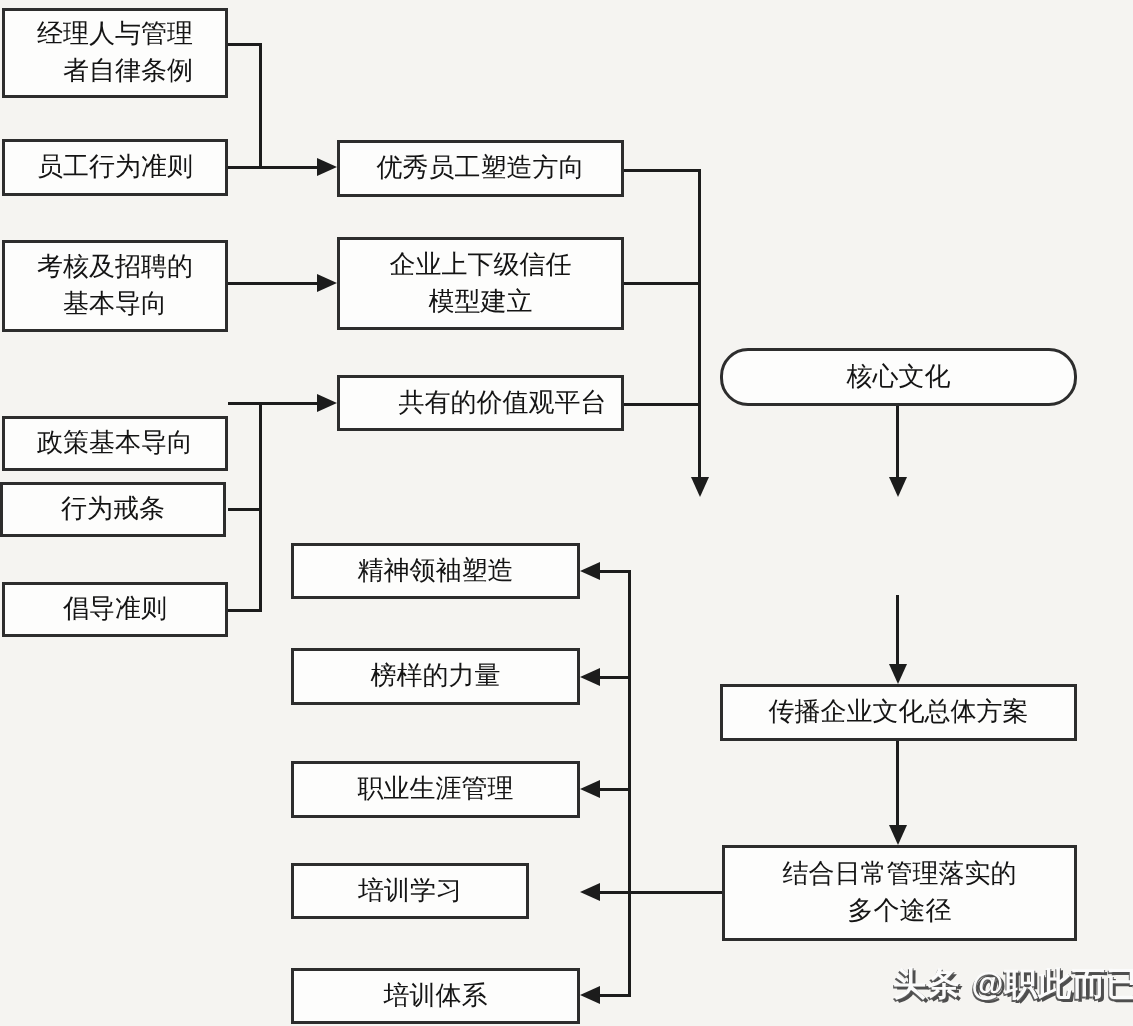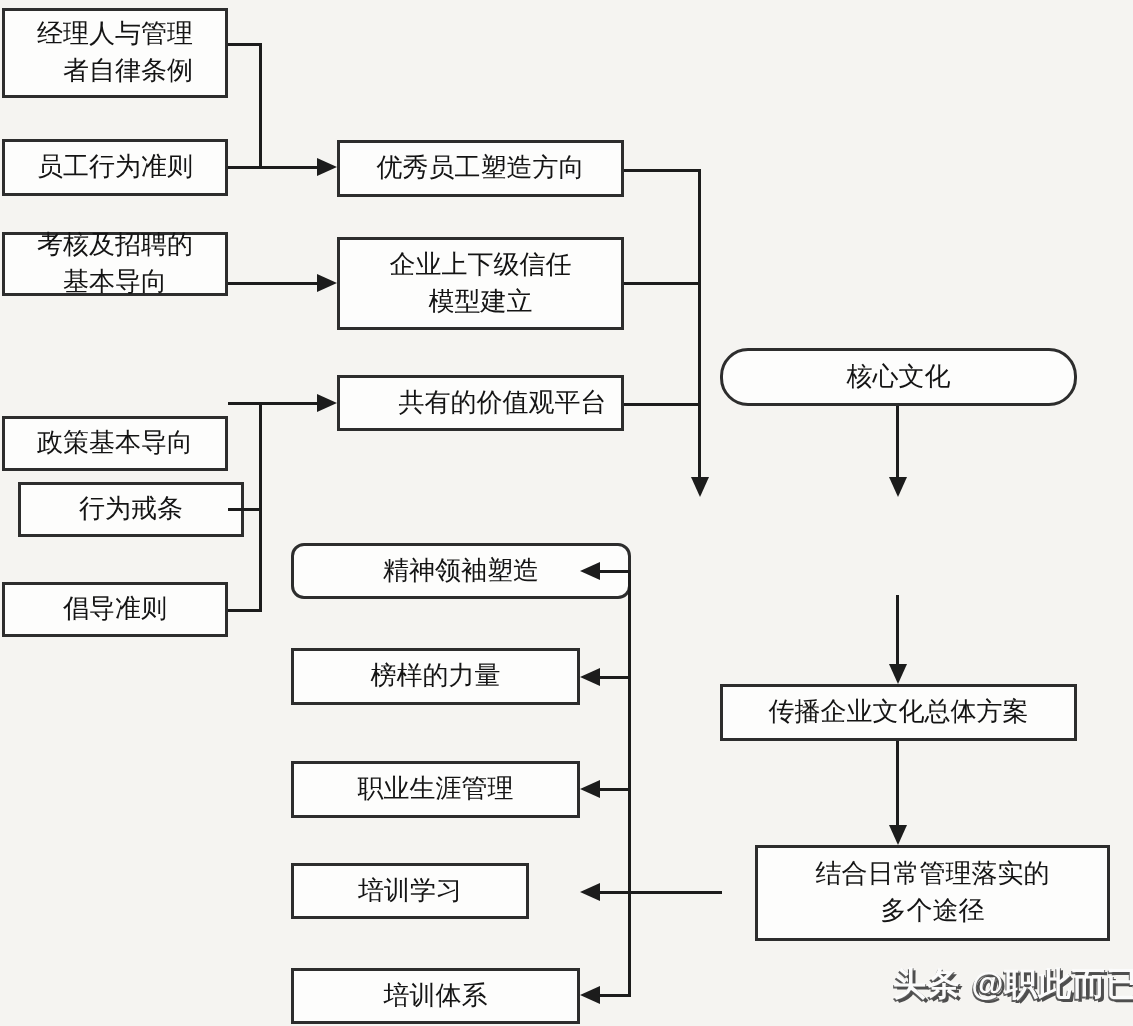--- a/index.html
+++ b/index.html
@@ -43,36 +43,36 @@
   .arrow-l{position:absolute;width:0;height:0;
     border-top:9px solid transparent;border-bottom:9px solid transparent;
     border-right:20px solid var(--line);}
   .arrow-d{position:absolute;width:0;height:0;
     border-left:9px solid transparent;border-right:9px solid transparent;
     border-top:20px solid var(--line);}
 
   
   .b-manager   {left:2px;  top:8px;   width:226px;height:90px;text-align:right;}
   .b-conduct   {left:2px;  top:139px; width:226px;height:57px;}
-  .b-assess    {left:2px;  top:232px; width:226px;height:64px;}
+  .b-assess    {left:2px;  top:240px; width:226px;height:92px;}
   .b-policy    {left:2px;  top:376px; width:226px;height:55px;margin-top:40px;}
-  .b-precepts  {left:18px;  top:482px; width:226px;height:55px;}
+  .b-precepts  {left:0;  top:482px; width:226px;height:55px;}
   .b-advocacy  {left:2px;  top:582px; width:226px;height:55px;}
   .b-excellent {left:337px;top:140px; width:287px;height:57px;}
   .b-trust     {left:337px;top:237px; width:287px;height:93px;}
   .b-values    {left:337px;top:375px; width:287px;height:56px;padding-left:44px;}
   .b-core      {left:720px;top:348px; width:357px;height:58px;border-radius:28px;}
   .b-manifest  {left:665px;top:497px; width:456px;height:98px;font-size:27px;line-height:1.55;}
-  .b-leader    {left:291px;top:543px; width:340px;height:56px;border-radius:13px;}
+  .b-leader    {left:291px;top:543px; width:289px;height:56px;}
   .b-rolemodel {left:291px;top:648px; width:289px;height:57px;}
   .b-career    {left:291px;top:761px; width:289px;height:57px;}
   .b-trainlearn{left:291px;top:863px; width:238px;height:56px;}
   .b-trainsys  {left:291px;top:968px; width:289px;height:56px;}
   .b-plan      {left:720px;top:684px; width:357px;height:57px;}
-  .b-daily     {left:722px;top:845px; width:355px;height:96px;margin-left:33px;}
+  .b-daily     {left:722px;top:845px; width:355px;height:96px;}
 
   .watermark{
     position:absolute;
     left:893px;top:962px;width:230px;height:50px;
     font-family:"Liberation Sans","DejaVu Sans",sans-serif;
     font-size:33px;font-weight:bold;letter-spacing:1px;
     color:#fbfbfb;
     text-shadow:3px 3px 0 #4e4e4e,1px 1px 0 #6a6a6a,-1px 2px 0 #5a5a5a;
     white-space:nowrap;
   }

